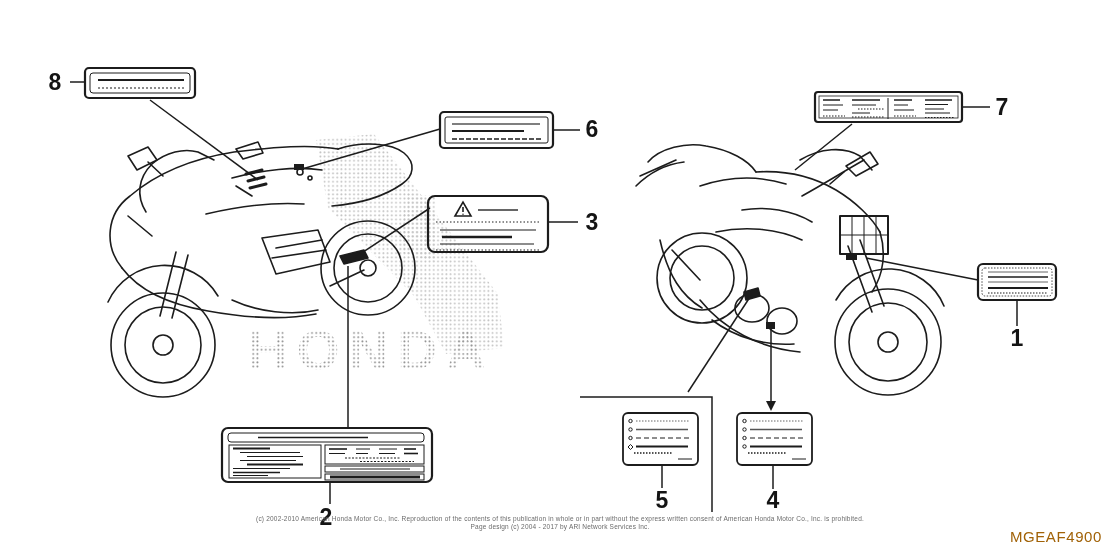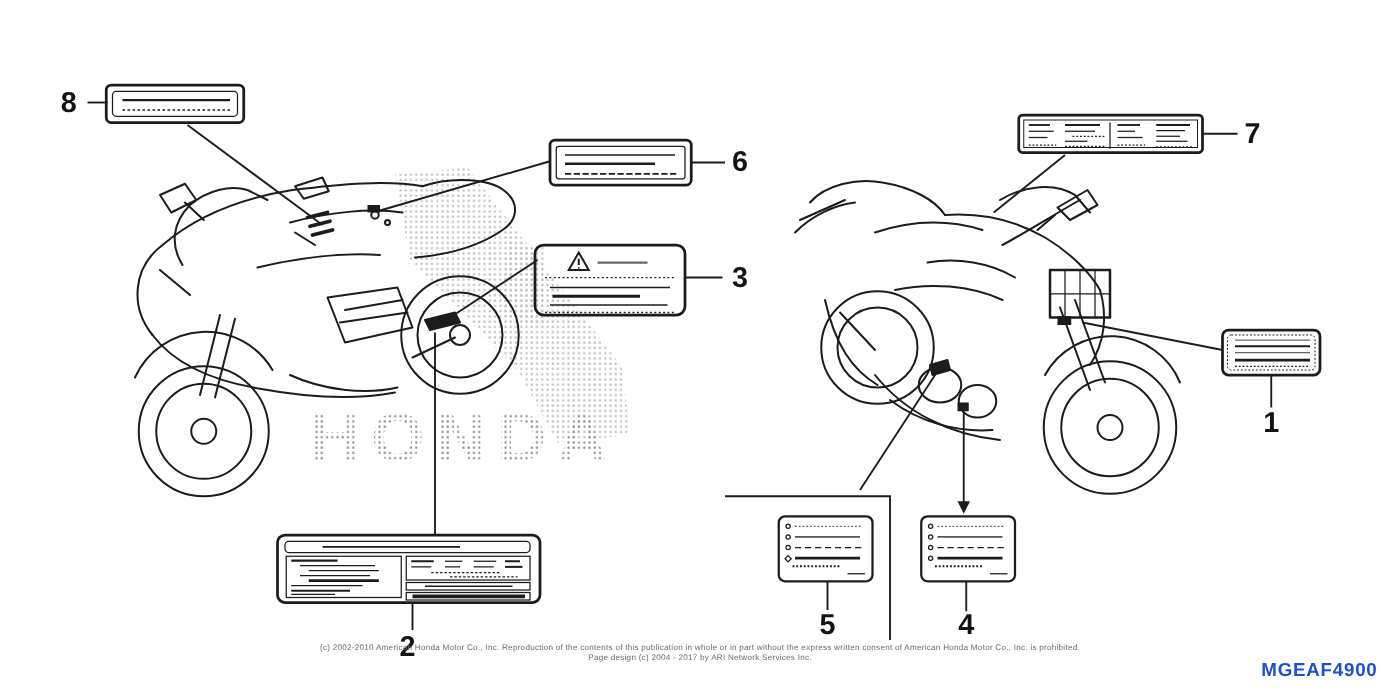--- a/index.html
+++ b/index.html
@@ -14,21 +14,21 @@
     cursor:pointer;user-select:none;
   }
   .footer-line{
     position:absolute;left:0;width:1120px;text-align:center;
     font-size:6.5px;color:#6a6a6a;letter-spacing:.2px;white-space:nowrap;
   }
   #footer1{top:515px;}
   #footer2{top:523px;}
   .part-code{
     position:absolute;right:18px;top:528px;
-    font-size:15px;color:#1d4ed8;letter-spacing:.6px;font-weight:bold;margin-left:36px;
+    font-size:15px;color:#a16207;letter-spacing:.6px;font-weight:normal;margin-left:36px;
   }
 </style>
 </head>
 <body>
 
 <div class="stage">
 
 <svg width="1120" height="560" viewBox="0 0 1120 560">
   <defs>
     <pattern id="ht" width="4.2" height="4.2" patternUnits="userSpaceOnUse">

